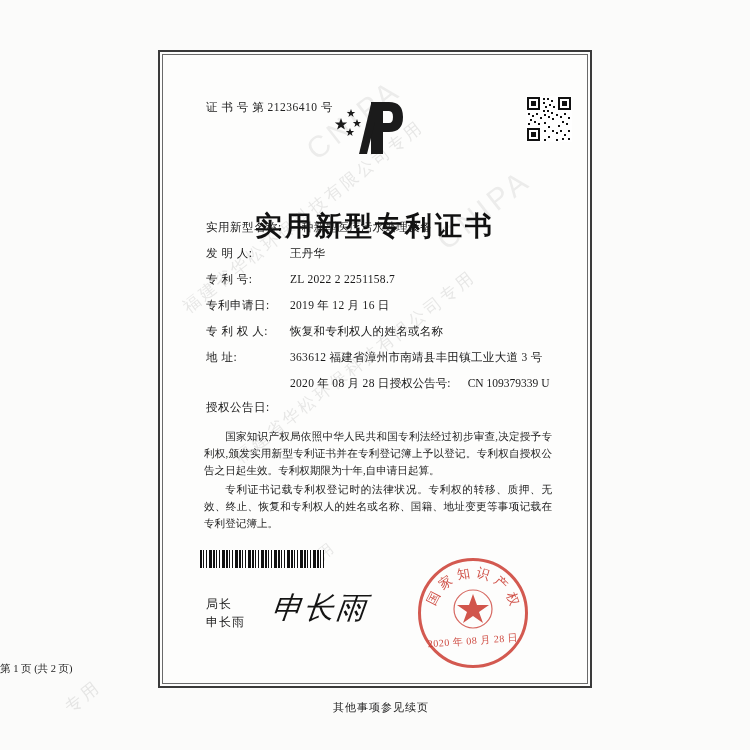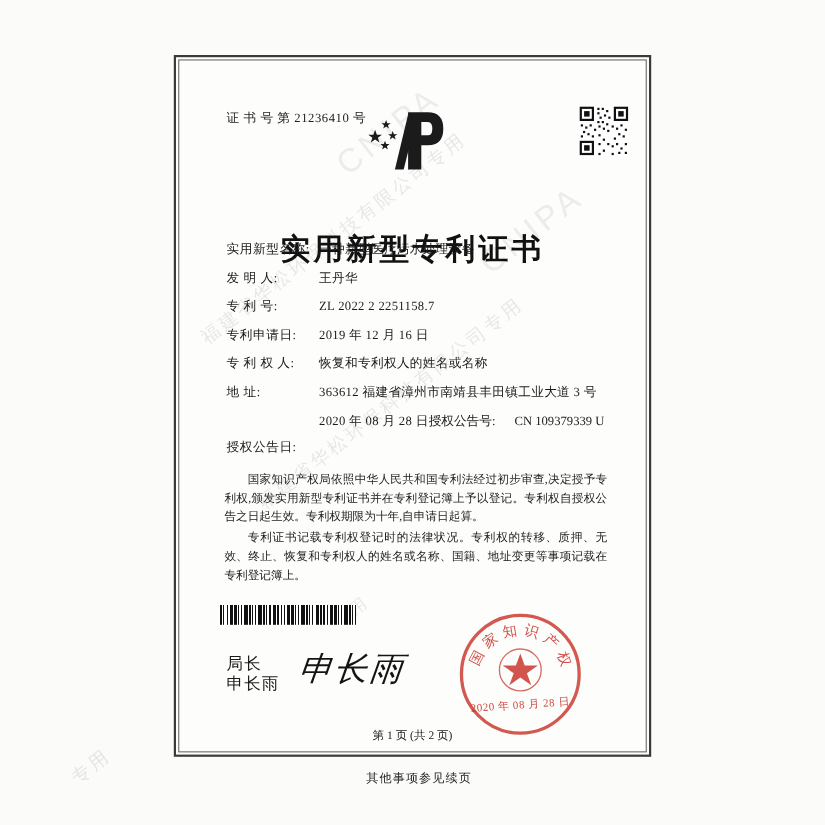--- a/index.html
+++ b/index.html
@@ -154,21 +154,21 @@
         #111 0px, #111 2px, #fff 2px, #fff 3px,
         #111 3px, #111 4px, #fff 4px, #fff 6px,
         #111 6px, #111 7px, #fff 7px, #fff 9px,
         #111 9px, #111 12px, #fff 12px, #fff 13px);
   }
 
   
   #signature-block {
     position: absolute;
     left: 206px; top: 595px;
-    font-size: 15px;
+    font-size: 12px;
     line-height: 18px;
     letter-spacing: 1px;
   }
   #signature-script {
     position: absolute;
     left: 272px; top: 588px;
     font-size: 30px;
     font-family: "Liberation Serif", serif;
     font-style: italic;
     color: #141414;
@@ -202,21 +202,20 @@
     color: #c62a1f;
     opacity: 0.85;
     letter-spacing: 0.5px;
     transform: rotate(-4deg);
   }
 
   
   #page-number {
     position: absolute;
     left: 0; right: 0; top: 662px;
-    text-align: center;
     font-size: 10.5px;
     color: #222;
   }
   #bottom-note {
     position: absolute;
     left: 0; right: 0; top: 700px;
     text-align: center;
     font-size: 11px;
     color: #222;
     letter-spacing: 1px;

